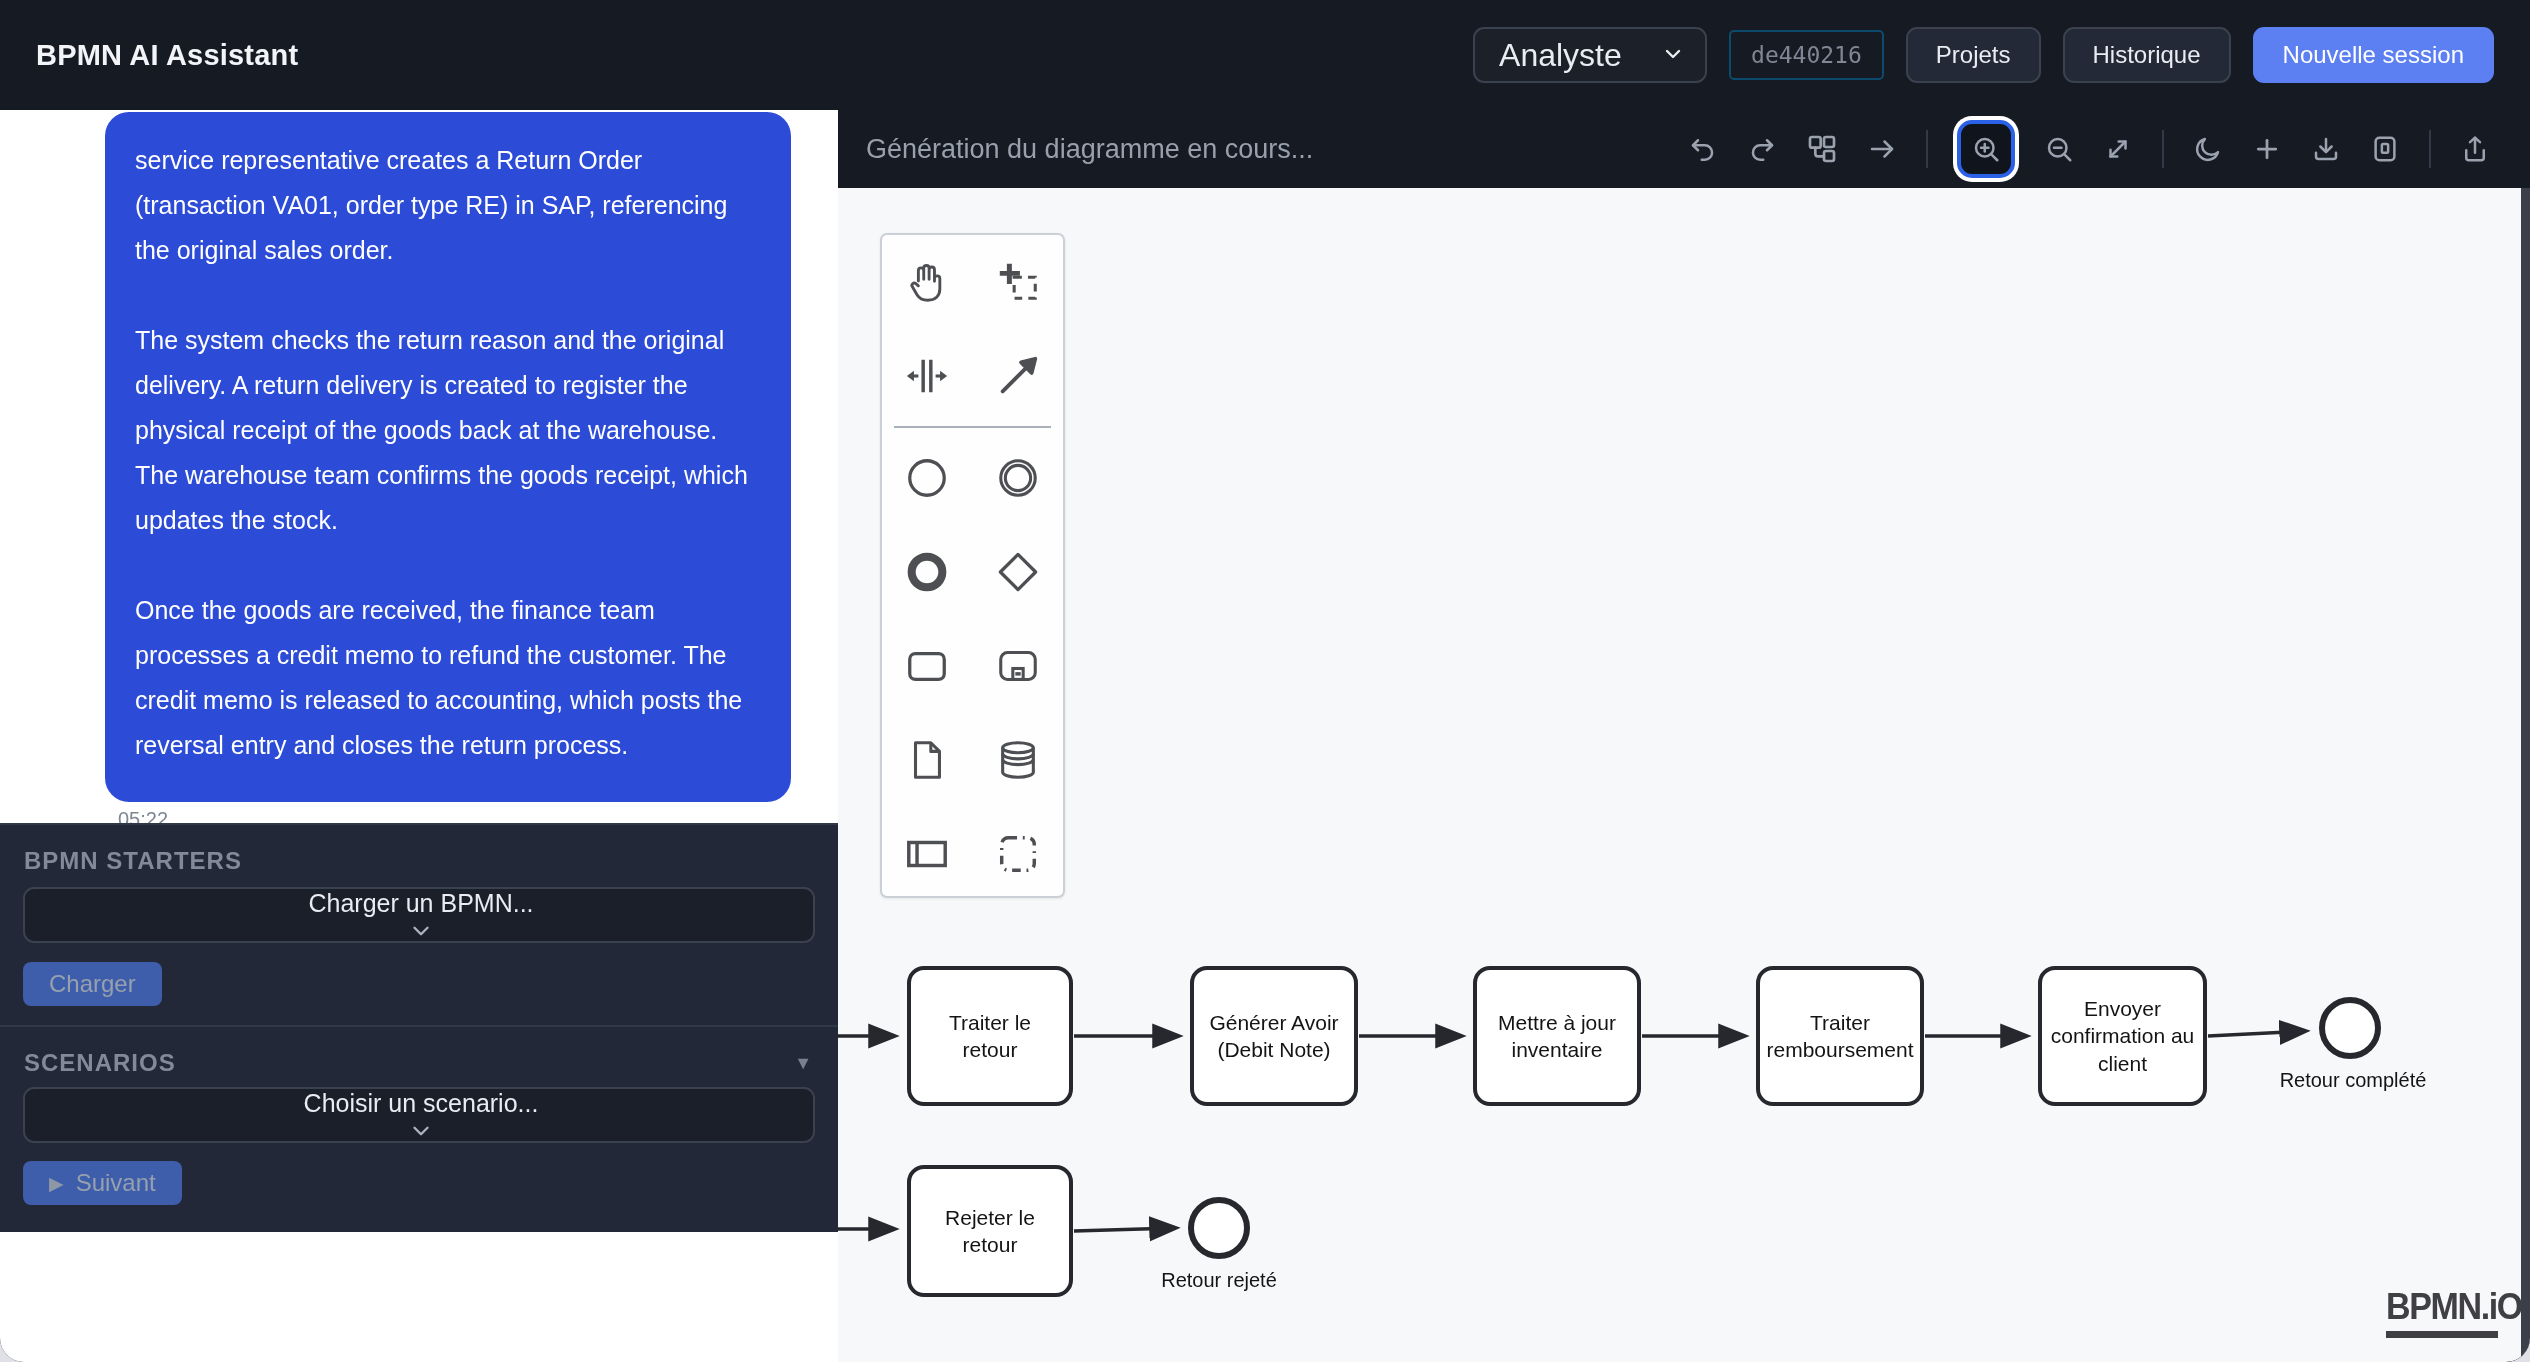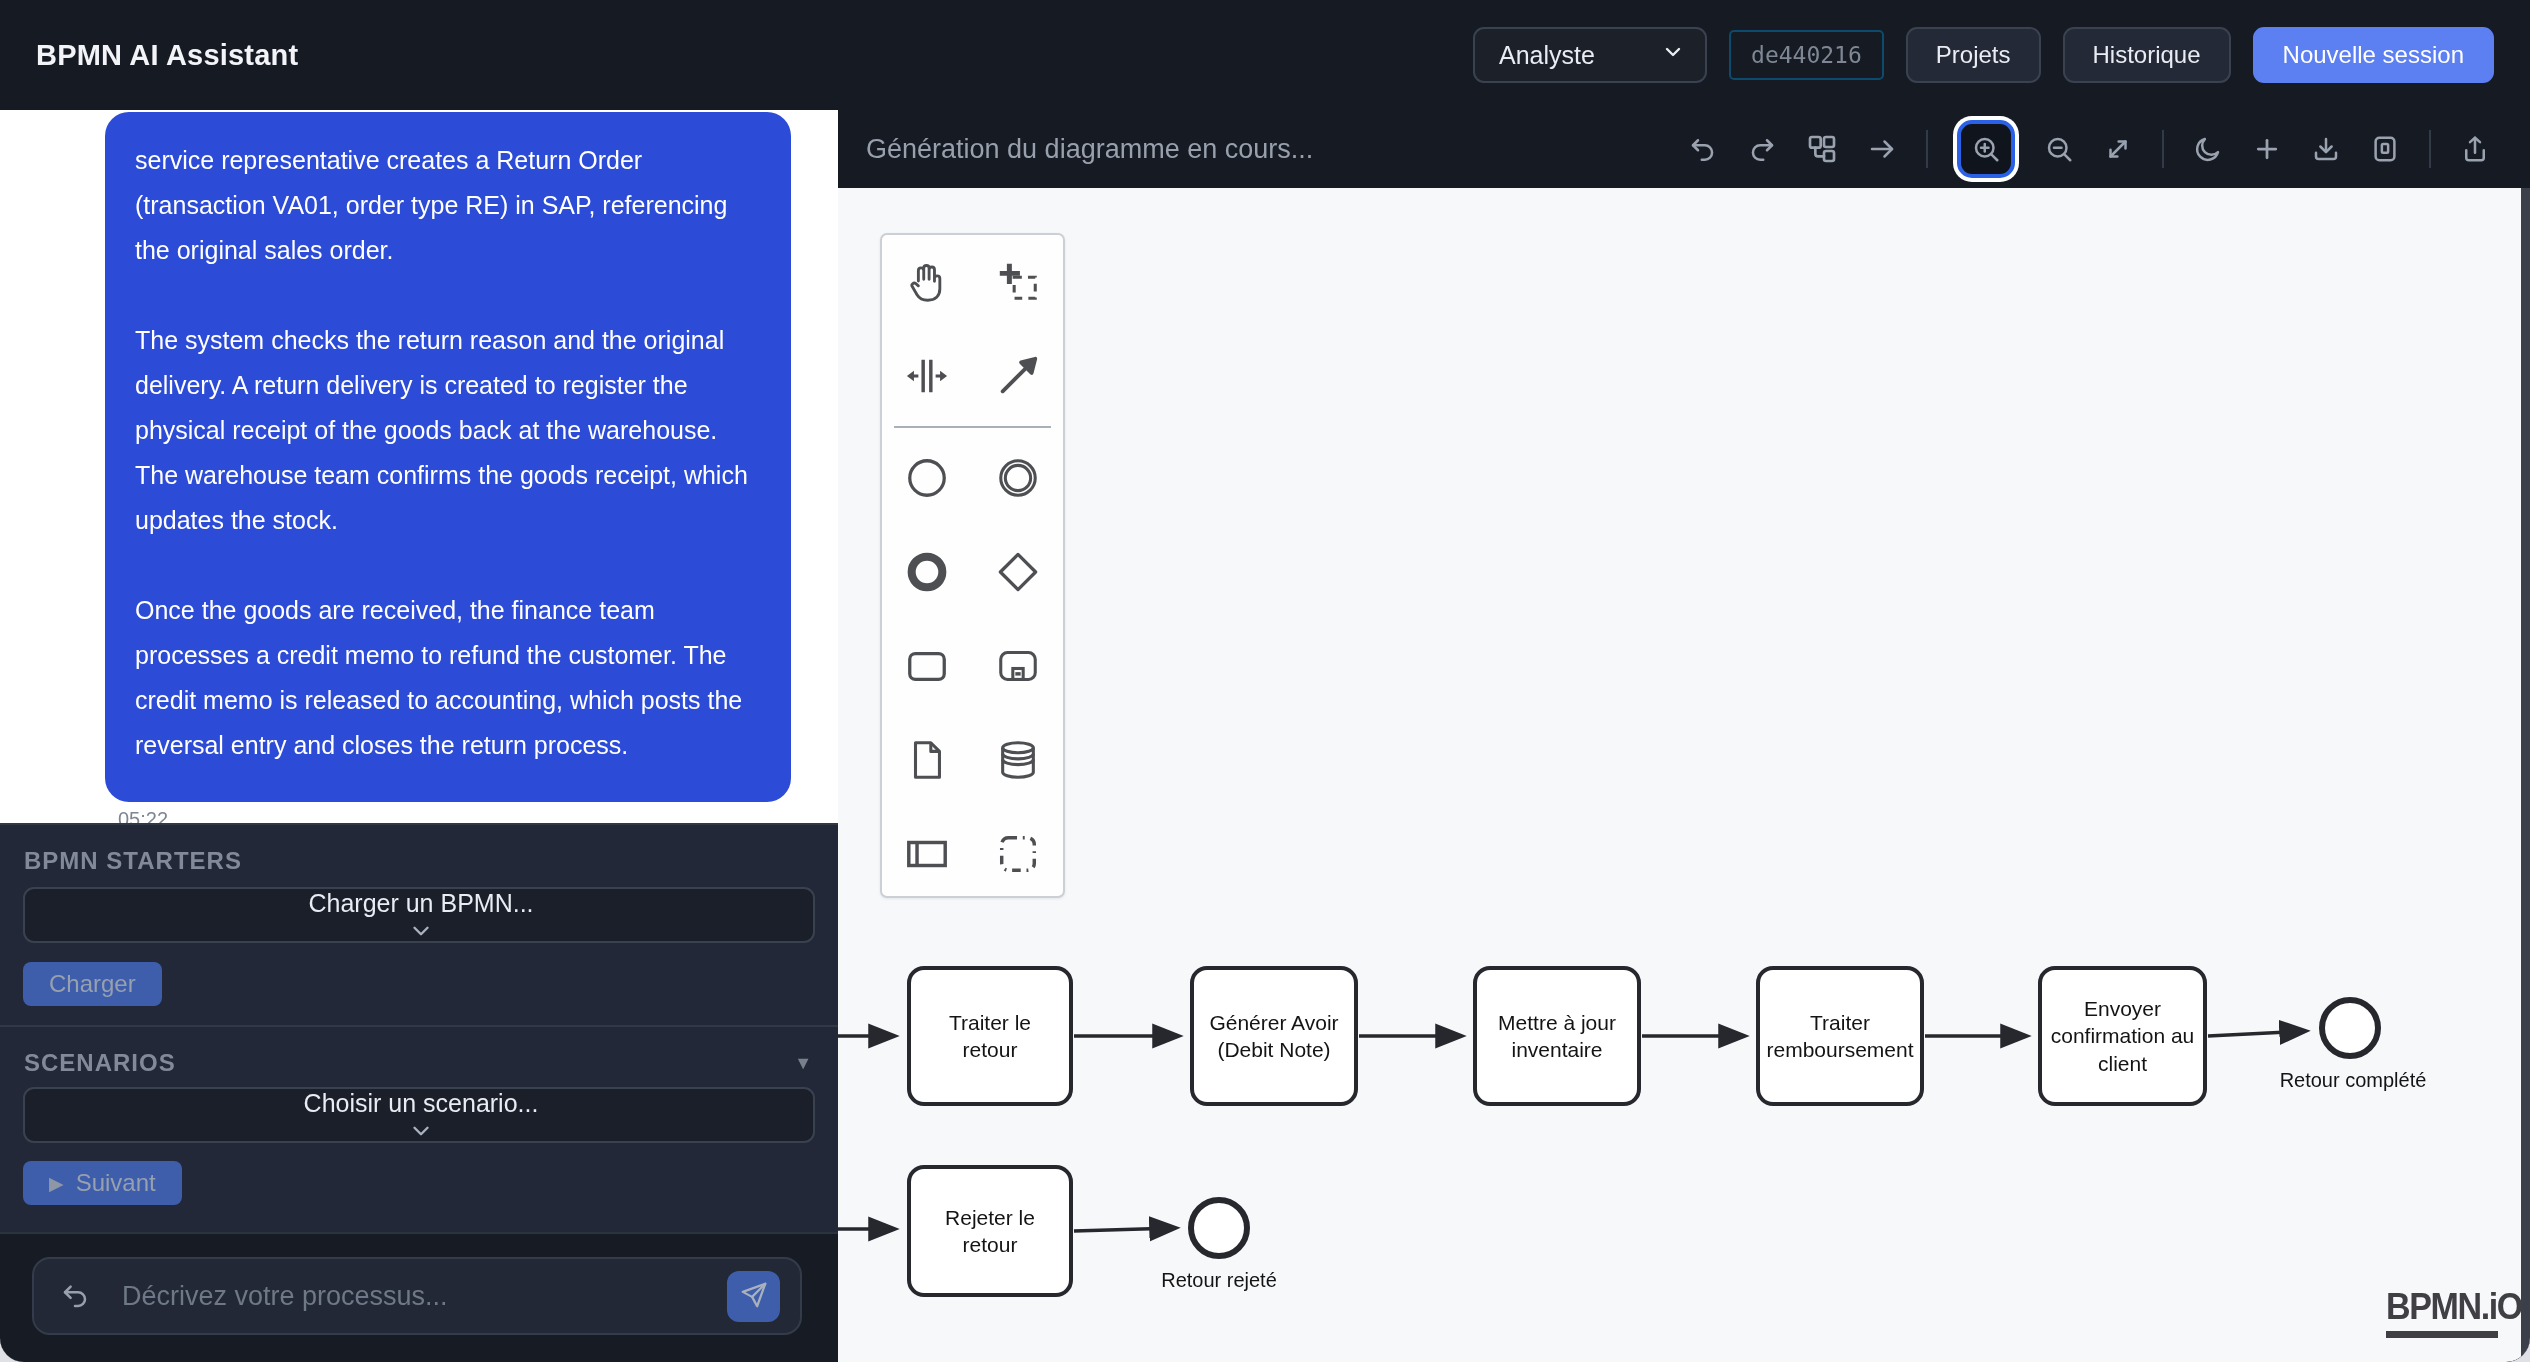--- a/index.html
+++ b/index.html
@@ -3,21 +3,21 @@
 <meta charset="utf-8">
 <style>
   html,body{margin:0;padding:0;background:#dfe1e6;font-family:"Liberation Sans","DejaVu Sans",sans-serif;}
   *{box-sizing:border-box;}
   .app{position:relative;width:2530px;height:1362px;background:#161a22;overflow:hidden;border-radius:0 0 24px 24px;}
 
   
   .topbar{position:absolute;left:0;top:0;width:2530px;height:110px;background:#161a22;display:flex;align-items:center;justify-content:space-between;z-index:30;}
   .app-title{margin-left:36px;font-size:29px;font-weight:bold;color:#f2f4f8;letter-spacing:.2px;}
   .topbar-right{display:flex;align-items:center;gap:22px;margin-right:36px;}
-  .hdr-select{height:56px;min-width:234px;padding:0 20px 0 24px;background:#1b2029;border:2px solid #3a4250;border-radius:11px;display:flex;align-items:center;justify-content:space-between;color:#e9ecf2;font-size:25px;cursor:pointer;}
+  .hdr-select{height:56px;min-width:234px;padding:0 20px 0 24px;background:#1b2029;border:2px solid #3a4250;border-radius:11px;display:flex;align-items:center;justify-content:space-between;color:#e9ecf2;font-size:32px;cursor:pointer;}
   .hdr-select svg{margin-left:26px;}
   .session-badge{height:50px;padding:0 20px;border:2px solid #0c4a6e;border-radius:5px;display:flex;align-items:center;color:#7f8795;font-size:23px;font-family:"DejaVu Sans Mono","Liberation Mono",monospace;}
   .hdr-btn{height:56px;padding:0 28px;background:#232936;border:2px solid #3a4250;border-radius:11px;display:flex;align-items:center;color:#e9ecf2;font-size:24px;cursor:pointer;}
   .hdr-btn.primary{background:#5c7ff2;border-color:#5c7ff2;color:#ffffff;}
 
   
   .sidebar{position:absolute;left:0;top:110px;width:838px;height:1252px;background:#ffffff;}
   .chat-zone{position:absolute;left:0;top:0;width:838px;height:713px;overflow:hidden;}
   .bubble{position:absolute;left:105px;top:2px;width:686px;background:#2c4bd6;border-radius:24px;padding:26px 30px 34px 30px;color:#ffffff;font-size:25px;line-height:45px;}
   .bubble p{margin:0 0 45px 0;}
@@ -134,39 +134,20 @@
               <path d="M6 9l6 6 6-6"></path>
             </svg>
         </span>
       </div>
       <button class="side-btn">
         <span class="play-glyph">▶</span>
         <span>Suivant</span>
       </button>
     </section>
 
-    <section class="composer">
-      <div class="composer-box">
-        <span class="composer-undo">
-          <svg width="30" height="30" viewBox="0 0 24 24" fill="none" stroke="currentColor" stroke-width="2" stroke-linecap="round" stroke-linejoin="round">
-              <path d="M8.5 4.5L4 9l4.5 4.5"></path>
-              <path d="M4 9h10.5a5.5 5.5 0 0 1 0 11H12"></path>
-            </svg>
-        </span>
-        <input class="composer-input" type="text" placeholder="Décrivez votre processus..." style="">
-        <button class="send-btn">
-          <span>
-            <svg width="30" height="30" viewBox="0 0 24 24" fill="none" stroke="currentColor" stroke-width="1.8" stroke-linecap="round" stroke-linejoin="round">
-                <path d="M21 3L10.5 13.5"></path>
-                <path d="M21 3l-6.5 18-4-7.5L3 9.5 21 3z"></path>
-              </svg>
-          </span>
-        </button>
-      </div>
-    </section>
   </aside>
 
   <main class="canvas-area">
 
     <div class="canvas-toolbar">
       <div class="status-text">Génération du diagramme en cours...</div>
       <div class="tool-icons">
         <span class="tool-btn">
           <svg width="30" height="30" viewBox="0 0 24 24" fill="none" stroke="currentColor" stroke-width="2" stroke-linecap="round" stroke-linejoin="round">
               <path d="M8 5L4 9l4 4"></path>

